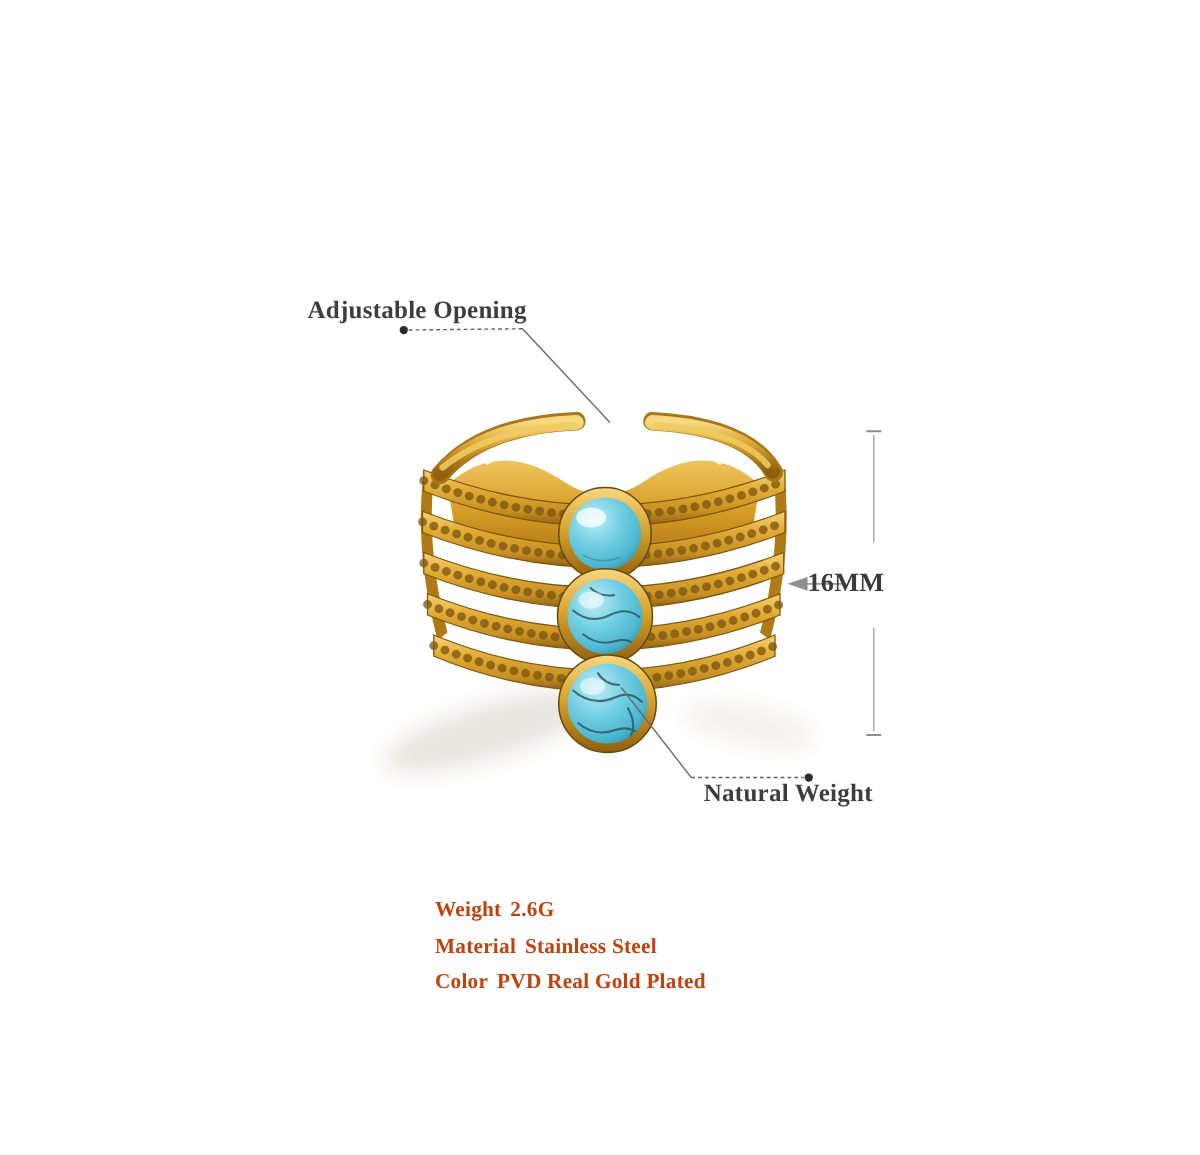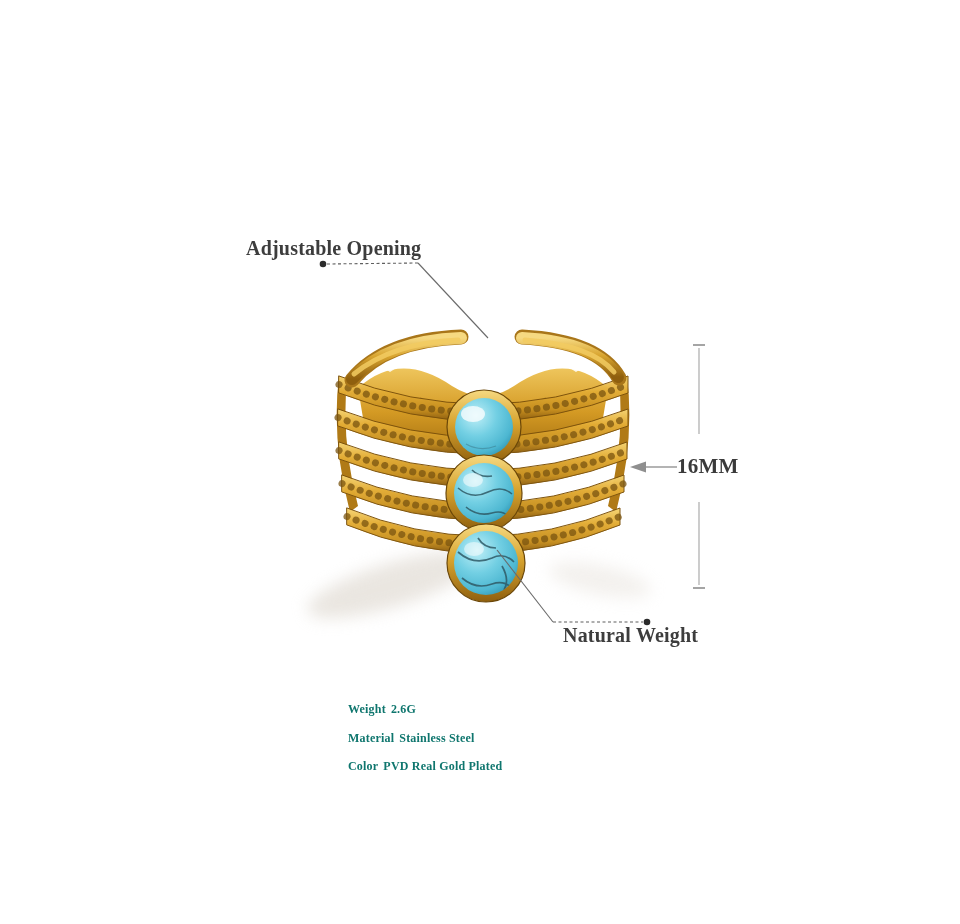--- a/index.html
+++ b/index.html
@@ -7,25 +7,25 @@
     width:960px;height:924px;background:#ffffff;overflow:hidden;position:relative;
     font-family:"Liberation Serif","DejaVu Serif",serif;
   }
   .canvas{position:absolute;inset:0;width:960px;height:924px;padding-left:17px;}
   svg.figure{position:absolute;left:0;top:0;width:960px;height:924px;display:block;}
   .label{
     position:absolute;font-weight:bold;color:#3d3d3d;white-space:nowrap;
     letter-spacing:.2px;
   }
   .label-ao{left:246px;top:237px;font-size:20px;}
-  .label-dim{left:677px;top:454px;font-size:21px;color:#3a3a3a;}
+  .label-dim{left:646px;top:454px;font-size:21px;color:#3a3a3a;}
   .label-ns{left:563px;top:624px;font-size:20px;}
   .specs{
-    position:absolute;left:348px;top:695px;font-size:12px;font-weight:bold;
-    color:#0f766e;line-height:28.5px;letter-spacing:.2px;
+    position:absolute;left:348px;top:714px;font-size:17px;font-weight:bold;
+    color:#c2410c;line-height:28.5px;letter-spacing:.2px;
   }
   .spec-line{white-space:nowrap;}
   .spec-label{margin-right:.42em;}
 </style>
 </head>
 <body>
 
 <div class="canvas">
 
   <svg class="figure" viewBox="0 0 960 924" aria-hidden="true">

